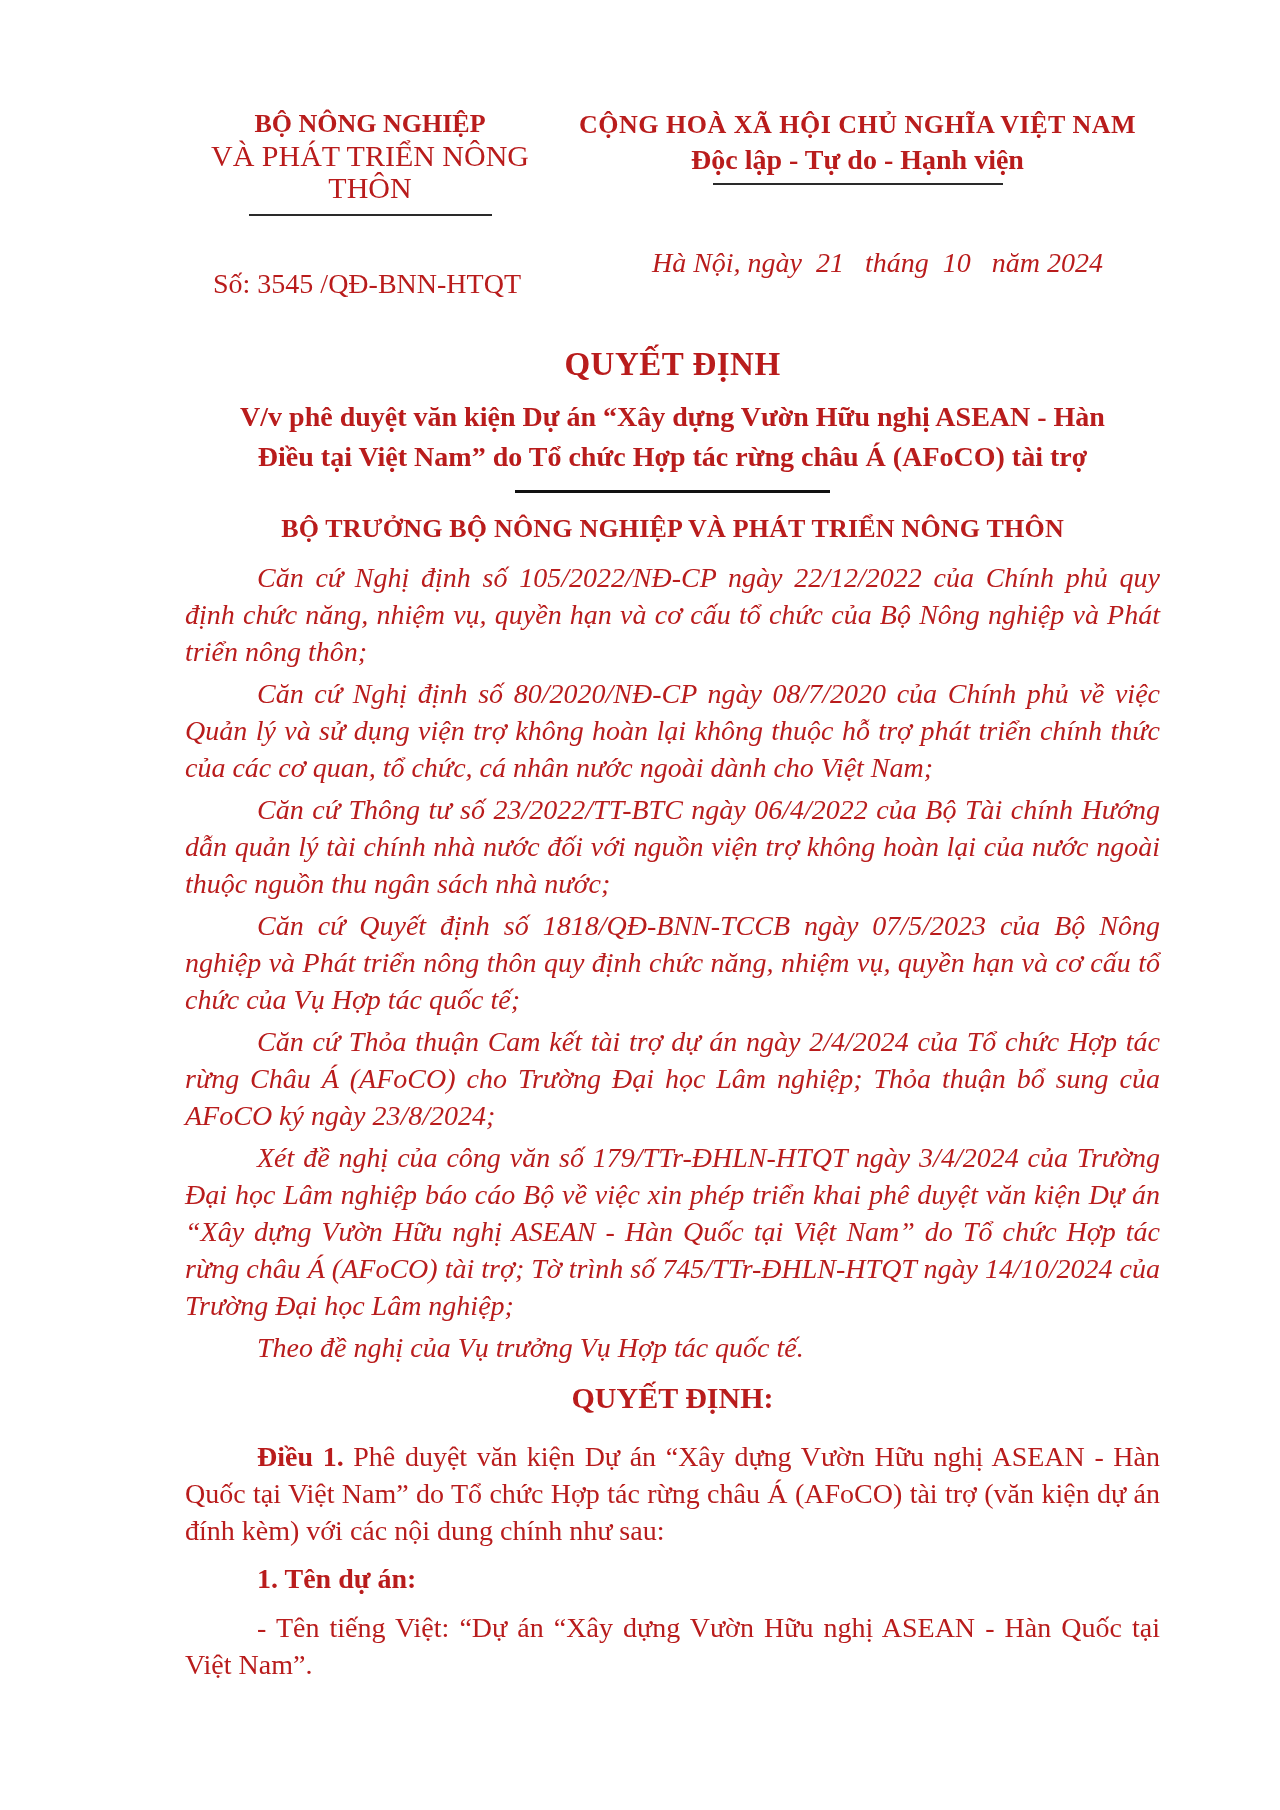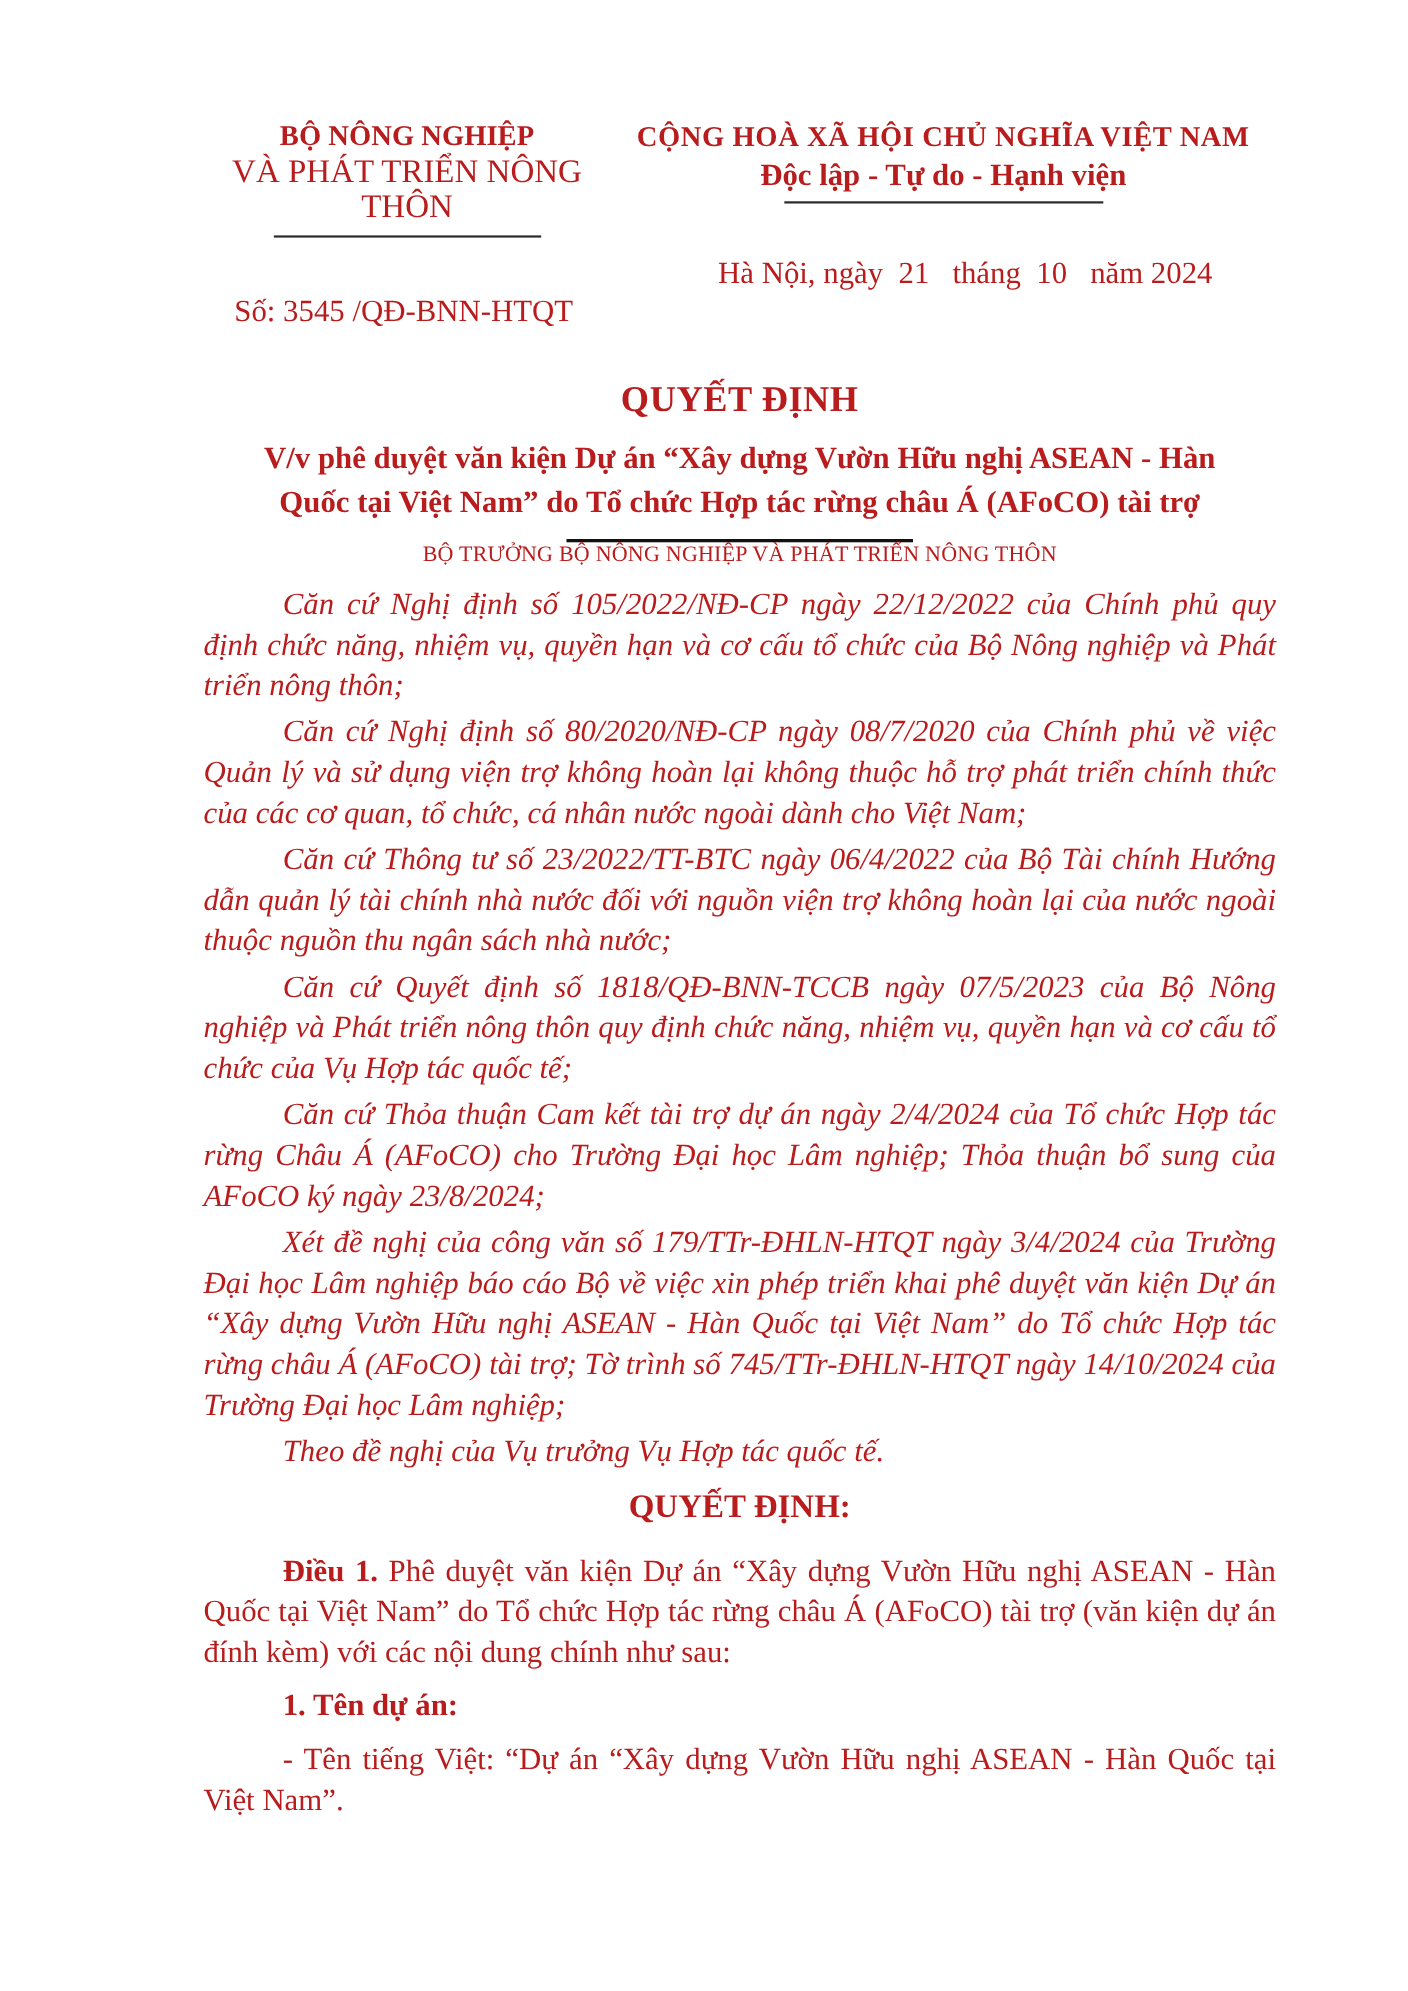--- a/index.html
+++ b/index.html
@@ -19,26 +19,26 @@
   .hdr-left{width:370px;text-align:center;}
   .hdr-right{width:605px;text-align:center;}
   .issuer1{font-weight:bold;font-size:26px;line-height:32px;}
   .issuer2{font-weight:normal;font-size:30px;line-height:32px;}
   .national1{font-weight:bold;font-size:26px;line-height:34px;letter-spacing:.5px;}
   .national2{font-weight:bold;font-size:28px;line-height:36px;}
   .rule{height:0;border-bottom:2px solid #2a2a2a;}
   .rule-left{width:243px;margin:10px auto 0;}
   .rule-right{width:290px;margin:5px auto 0;}
   .doc-number{font-size:28px;margin-top:52px;text-align:left;padding-left:28px;white-space:pre-wrap;}
-  .date-line{font-size:28px;margin-top:48px;white-space:pre-wrap;text-align:center;padding-left:40px;}
+  .date-line{font-style:italic;font-size:28px;margin-top:62px;white-space:pre-wrap;text-align:center;padding-left:40px;}
   
   .doc-title{margin-top:46px;text-align:center;font-weight:bold;font-size:33px;letter-spacing:.5px;}
   .doc-subject{margin:14px auto 0;max-width:915px;text-align:center;font-weight:bold;font-size:28px;line-height:40px;}
   .subject-rule{width:315px;margin:13px auto 0;border-bottom:3px solid #111;}
-  .authority{text-align:center;font-weight:normal;font-size:20px;letter-spacing:.2px;}
+  .authority{margin-top:21px;text-align:center;font-weight:bold;font-size:26px;letter-spacing:.2px;}
   
   .body-block{margin-top:15px;}
   .body-block p{
     margin:0 0 5px 0;
     font-size:28px;line-height:37px;
     text-align:justify;text-indent:72px;
   }
   .recital{font-style:italic;}
   .decides-heading{margin:15px 0 23px 0;text-align:center;font-weight:bold;font-size:30px;}
   .article b{font-weight:bold;}
@@ -60,21 +60,21 @@
       </div>
       <div class="hdr-right">
         <div class="national1">CỘNG HOÀ XÃ HỘI CHỦ NGHĨA VIỆT NAM</div>
         <div class="national2">Độc lập - Tự do - Hạnh viện</div>
         <div class="rule rule-right"></div>
         <div class="date-line">Hà Nội, ngày  21   tháng  10   năm 2024</div>
       </div>
     </div>
 
     <div class="doc-title">QUYẾT ĐỊNH</div>
-    <div class="doc-subject">V/v phê duyệt văn kiện Dự án “Xây dựng Vườn Hữu nghị ASEAN - Hàn Quốc tại Việt Nam” do Tổ chức Hợp tác rừng châu Á (AFoCO) tài trợ</div>
+    <div class="doc-subject">V/v phê duyệt văn kiện Dự án “Xây dựng Vườn Hữu nghị ASEAN - Hàn Điều tại Việt Nam” do Tổ chức Hợp tác rừng châu Á (AFoCO) tài trợ</div>
     <div class="subject-rule"></div>
     <div class="authority">BỘ TRƯỞNG BỘ NÔNG NGHIỆP VÀ PHÁT TRIỂN NÔNG THÔN</div>
 
     <div class="body-block">
       <p class="recital">Căn cứ Nghị định số 105/2022/NĐ-CP ngày 22/12/2022 của Chính phủ quy định chức năng, nhiệm vụ, quyền hạn và cơ cấu tổ chức của Bộ Nông nghiệp và Phát triển nông thôn;</p>
       <p class="recital">Căn cứ Nghị định số 80/2020/NĐ-CP ngày 08/7/2020 của Chính phủ về việc Quản lý và sử dụng viện trợ không hoàn lại không thuộc hỗ trợ phát triển chính thức của các cơ quan, tổ chức, cá nhân nước ngoài dành cho Việt Nam;</p>
       <p class="recital">Căn cứ Thông tư số 23/2022/TT-BTC ngày 06/4/2022 của Bộ Tài chính Hướng dẫn quản lý tài chính nhà nước đối với nguồn viện trợ không hoàn lại của nước ngoài thuộc nguồn thu ngân sách nhà nước;</p>
       <p class="recital">Căn cứ Quyết định số 1818/QĐ-BNN-TCCB ngày 07/5/2023 của Bộ Nông nghiệp và Phát triển nông thôn quy định chức năng, nhiệm vụ, quyền hạn và cơ cấu tổ chức của Vụ Hợp tác quốc tế;</p>
       <p class="recital">Căn cứ Thỏa thuận Cam kết tài trợ dự án ngày 2/4/2024 của Tổ chức Hợp tác rừng Châu Á (AFoCO) cho Trường Đại học Lâm nghiệp; Thỏa thuận bổ sung của AFoCO ký ngày 23/8/2024;</p>
       <p class="recital">Xét đề nghị của công văn số 179/TTr-ĐHLN-HTQT ngày 3/4/2024 của Trường Đại học Lâm nghiệp báo cáo Bộ về việc xin phép triển khai phê duyệt văn kiện Dự án “Xây dựng Vườn Hữu nghị ASEAN - Hàn Quốc tại Việt Nam” do Tổ chức Hợp tác rừng châu Á (AFoCO) tài trợ; Tờ trình số 745/TTr-ĐHLN-HTQT ngày 14/10/2024 của Trường Đại học Lâm nghiệp;</p>

